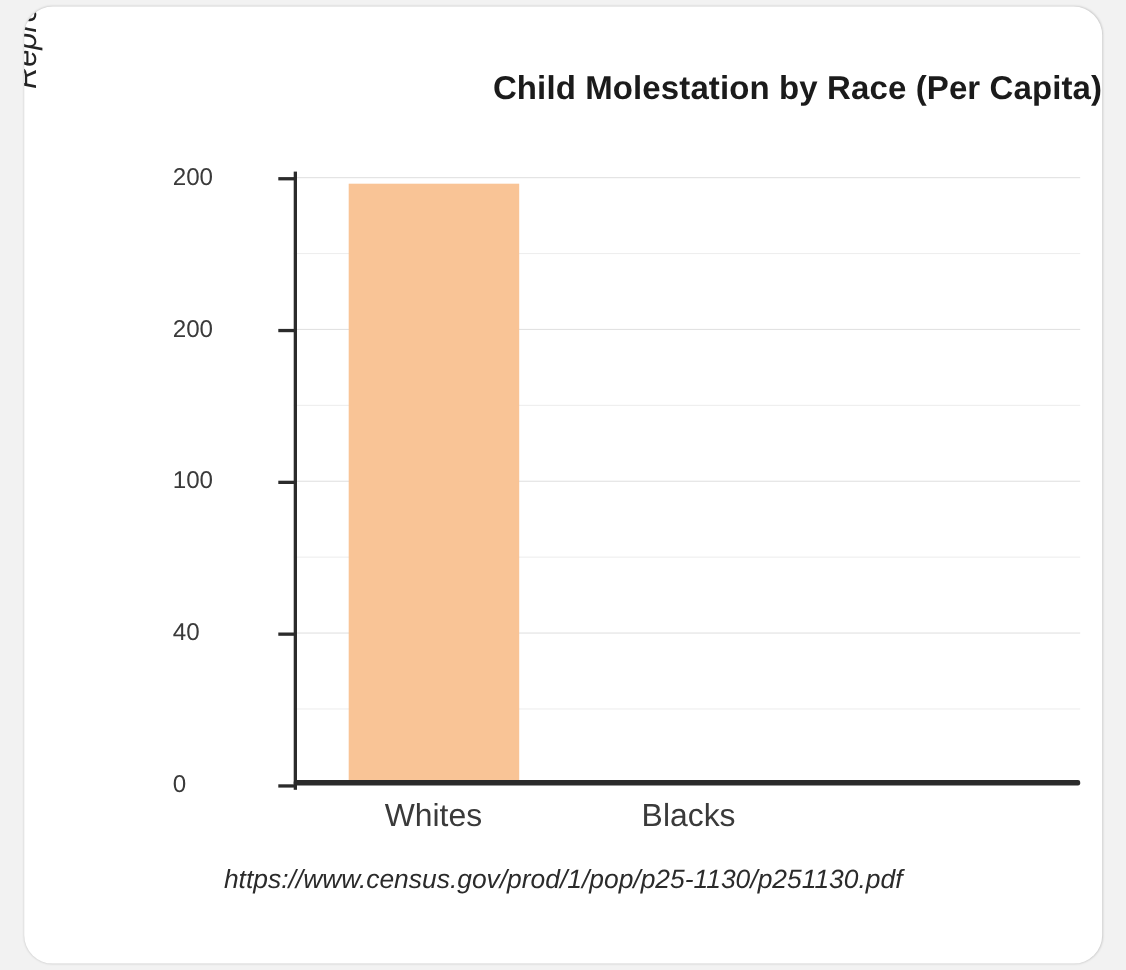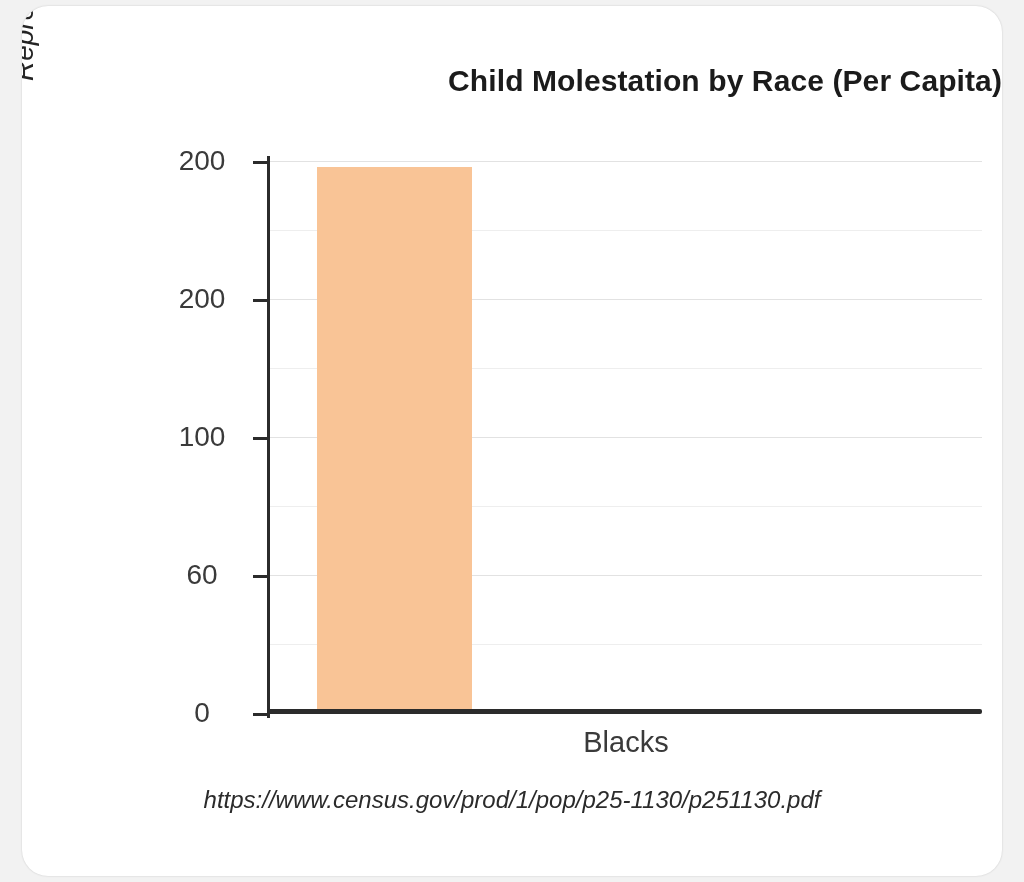--- a/index.html
+++ b/index.html
@@ -89,22 +89,22 @@
     left: 231px;
     width: 16px;
     height: 3px;
     background: #2b2b2b;
   }
 
   .ytick-label {
     position: absolute;
     right: 0;
     width: 90px;
-    text-align: center;
-    font-size: 28px;
+    text-align: left;
+    font-size: 22px;
     color: #3a3a3a;
     transform: translateY(-50%);
   }
   .ytick-wrap {
     position: absolute;
     left: 125px;
     width: 100px;
   }
 
   .bar {
@@ -186,26 +186,27 @@
     <div class="ytick-wrap" style="top:155px;">
       <div class="ytick-label">200</div>
     </div>
     <div class="ytick-wrap" style="top:293px;">
       <div class="ytick-label">200</div>
     </div>
     <div class="ytick-wrap" style="top:431px;">
       <div class="ytick-label">100</div>
     </div>
     <div class="ytick-wrap" style="top:569px;">
-      <div class="ytick-label">60</div>
+      <div class="ytick-label">40</div>
     </div>
     <div class="ytick-wrap" style="top:707px;">
       <div class="ytick-label">0</div>
     </div>
 
+    <div class="xtick-label" style="left:262px;">Whites</div>
     <div class="xtick-label" style="left:494px;">Blacks</div>
 
     <div class="ylabel">
       <div>Representation Relative to</div>
       <div>Population</div>
     </div>
 
     <div class="source">https://www.census.gov/prod/1/pop/p25-1130/p251130.pdf</div>
 
   </div>

